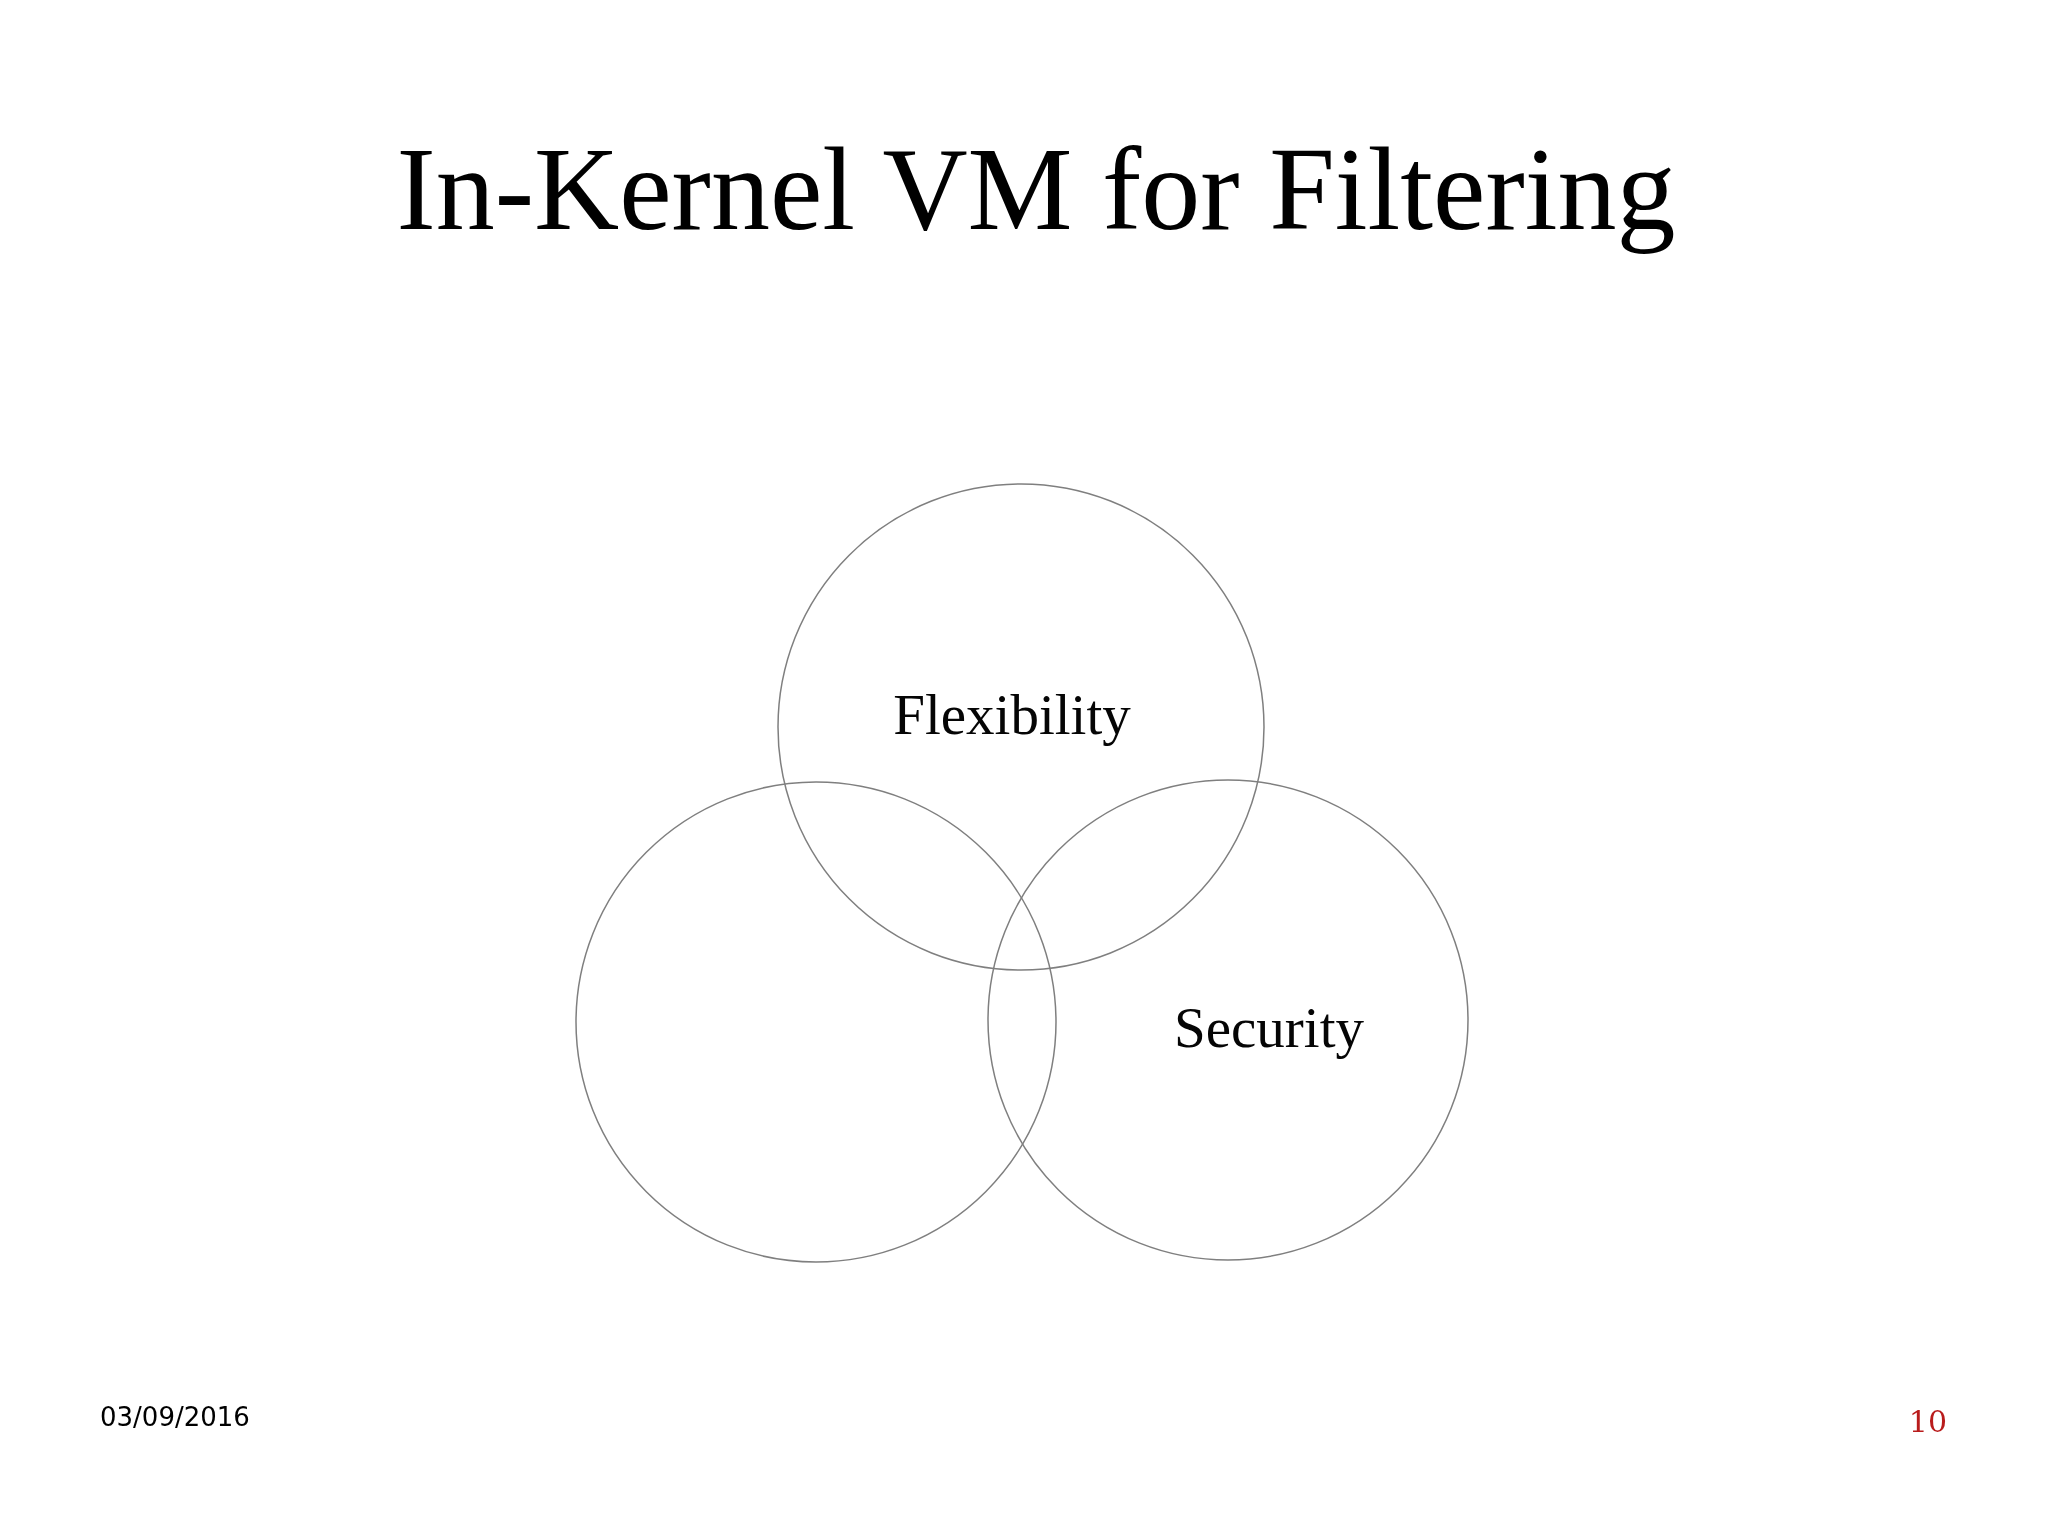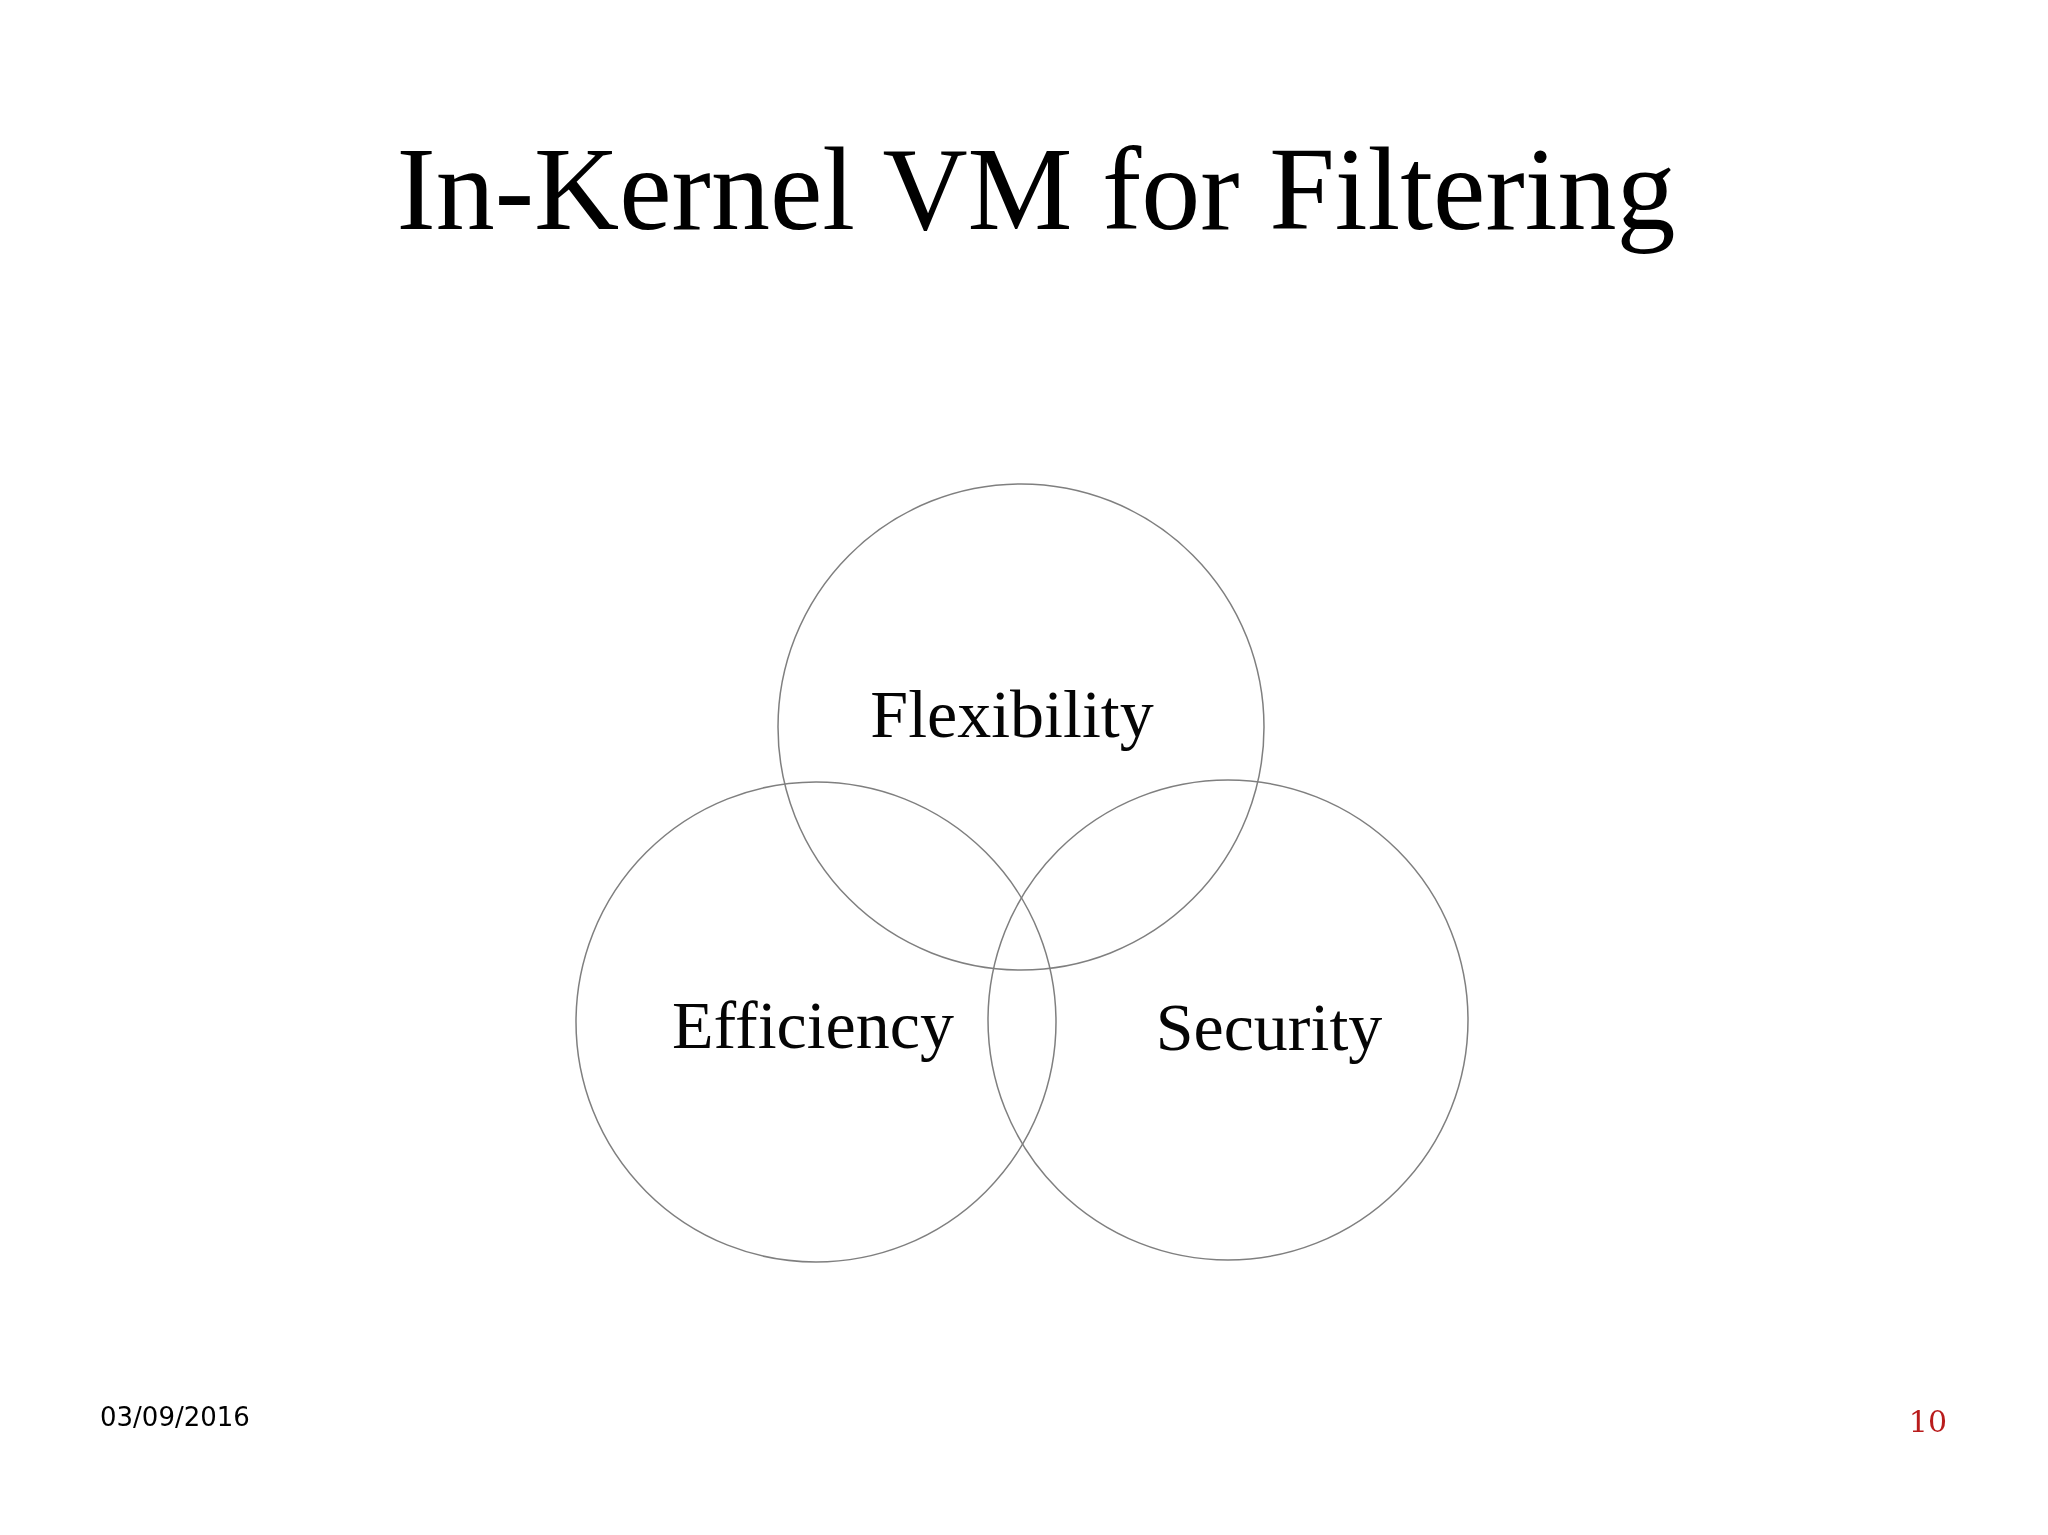--- a/index.html
+++ b/index.html
@@ -34,21 +34,21 @@
     position: absolute;
     top: 0;
     left: 0;
     width: 2048px;
     height: 1535px;
   }
   .venn-label {
     position: absolute;
     transform: translate(-50%, -50%);
     font-family: "Liberation Serif", serif;
-    font-size: 68px;
+    font-size: 57px;
     line-height: 1;
     white-space: nowrap;
     color: #050505;
   }
   .venn-label.flexibility { left: 1012px; top: 714px; }
   .venn-label.efficiency  { left: 813px;  top: 1025px; }
   .venn-label.security    { left: 1221px; top: 1027px; margin-left: 48px; }
   .footer-date {
     position: absolute;
     left: 100px;
@@ -76,21 +76,20 @@
   <div class="slide-title">In-Kernel VM for Filtering</div>
 
   <svg class="venn-svg" viewBox="0 0 2048 1535" xmlns="http://www.w3.org/2000/svg">
     <circle cx="1021" cy="727" r="243" fill="none" stroke-width="1.5" stroke="#7f7f7f"></circle>
     <circle cx="816" cy="1022" r="240" fill="none" stroke-width="1.5" stroke="#7f7f7f"></circle>
     <circle cx="1228" cy="1020" r="240" fill="none" stroke-width="1.5" stroke="#7f7f7f"></circle>
   </svg>
 
   <div class="venn-label flexibility">Flexibility</div>
 
-  <div class="venn-label efficiency">Efficiency</div>
 
   <div class="venn-label security">Security</div>
 
   <div class="footer-date">03/09/2016</div>
 
   <div class="footer-page">10</div>
 
 </div>
 
 </body></html>

